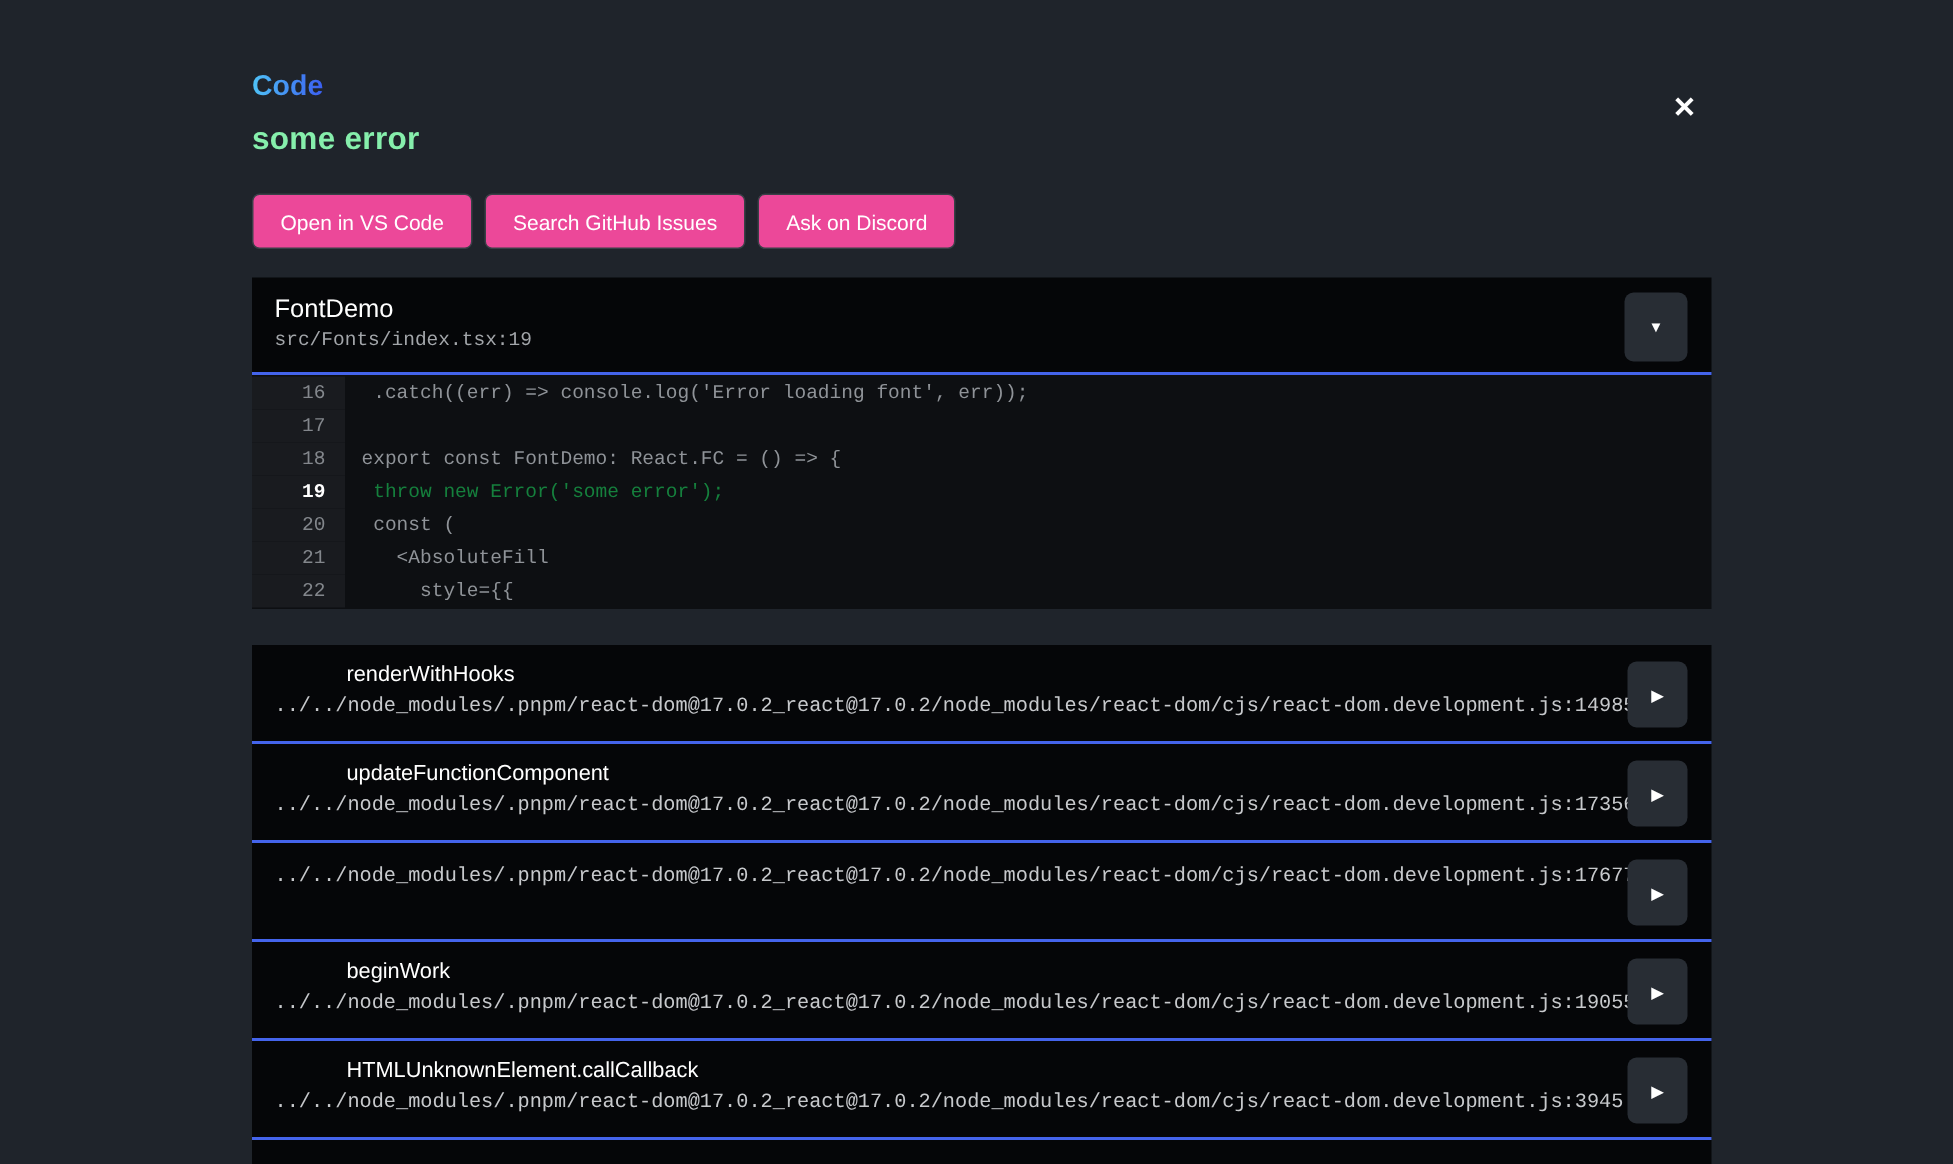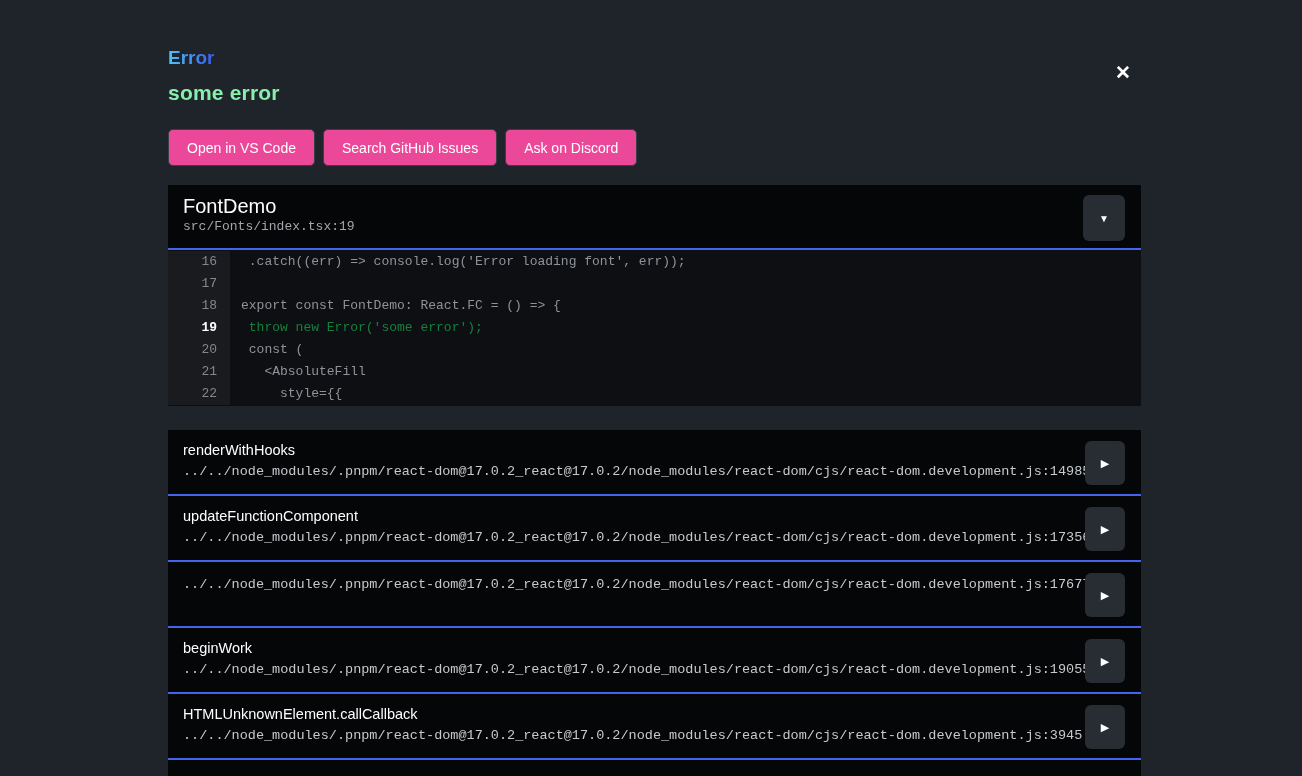--- a/index.html
+++ b/index.html
@@ -69,21 +69,21 @@
     width: 973px;
   }
   .code-header {
     position: relative;
     background: #050608;
     border-bottom: 2px solid #4464eb;
     padding: 11px 16px 12px 15px;
   }
   .code-title {
     color: #ffffff;
-    font-size: 20px;
+    font-size: 17px;
     line-height: 20px;
   }
   .code-location {
     color: #a3a6aa;
     font-family: "Liberation Mono", monospace;
     font-size: 13px;
     line-height: 18px;
     margin-top: 2px;
   }
   .dropdown-btn {
@@ -129,20 +129,21 @@
     position: relative;
     background: #050608;
     height: 66px;
     border-bottom: 2px solid #4464eb;
     padding: 11px 70px 0 15px;
   }
   .stack-fn {
     color: #ffffff;
     font-size: 14.5px;
     line-height: 19px;
+    margin-left: 48px;
   }
   .stack-src {
     color: #c7c9cc;
     font-family: "Liberation Mono", monospace;
     font-size: 13.5px;
     line-height: 18px;
     margin-top: 3px;
     white-space: nowrap;
   }
   .play-btn {
@@ -160,21 +161,21 @@
 </style>
 </head>
 <body>
 
 <button class="close-btn">
   <span>✕</span>
 </button>
 
 <div class="content">
 
-  <div class="error-type">Error</div>
+  <div class="error-type">Code</div>
   <div class="error-message">some error</div>
 
   <div class="actions">
     <button class="action-btn">Open in VS Code</button>
     <button class="action-btn">Search GitHub Issues</button>
     <button class="action-btn">Ask on Discord</button>
   </div>
 
   <div class="code-panel">
     <div class="code-header">

